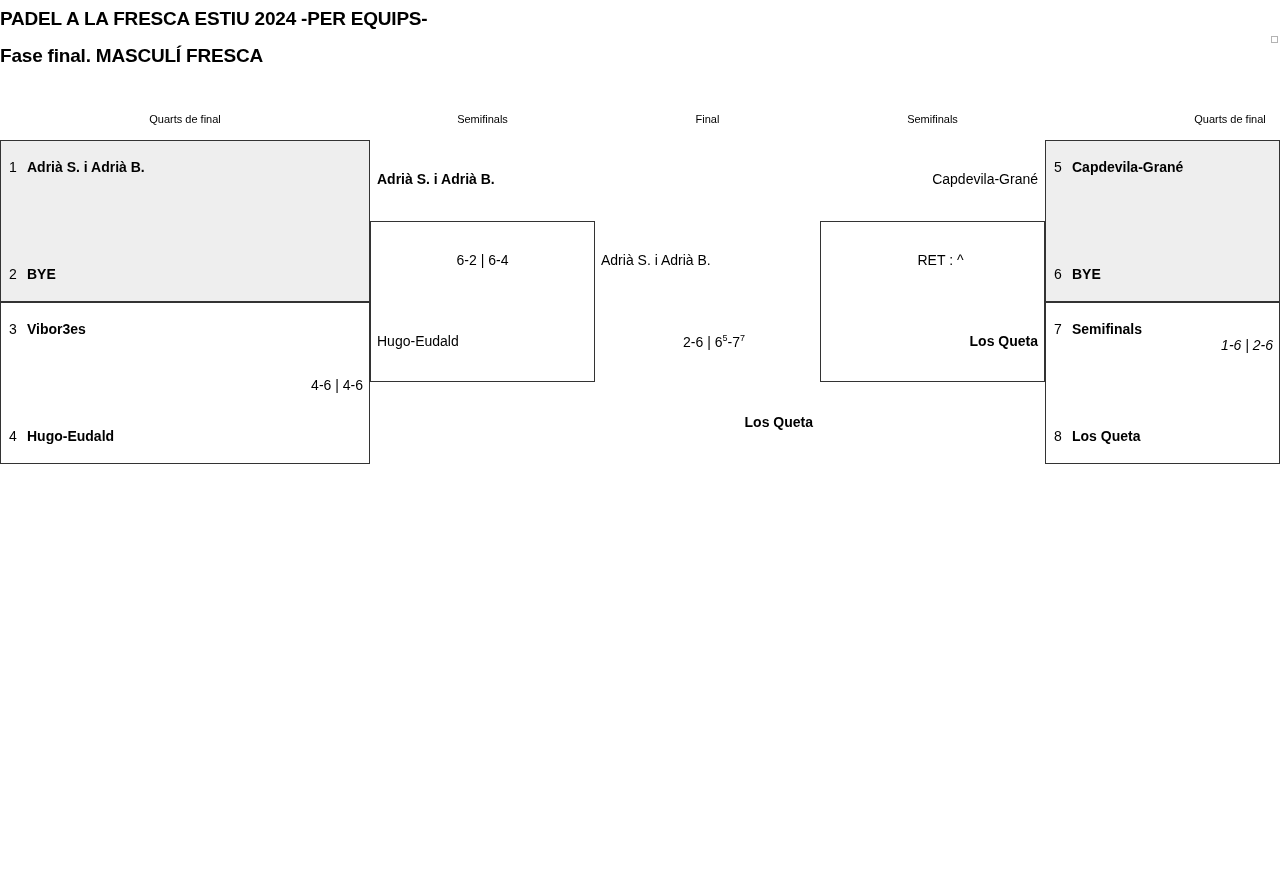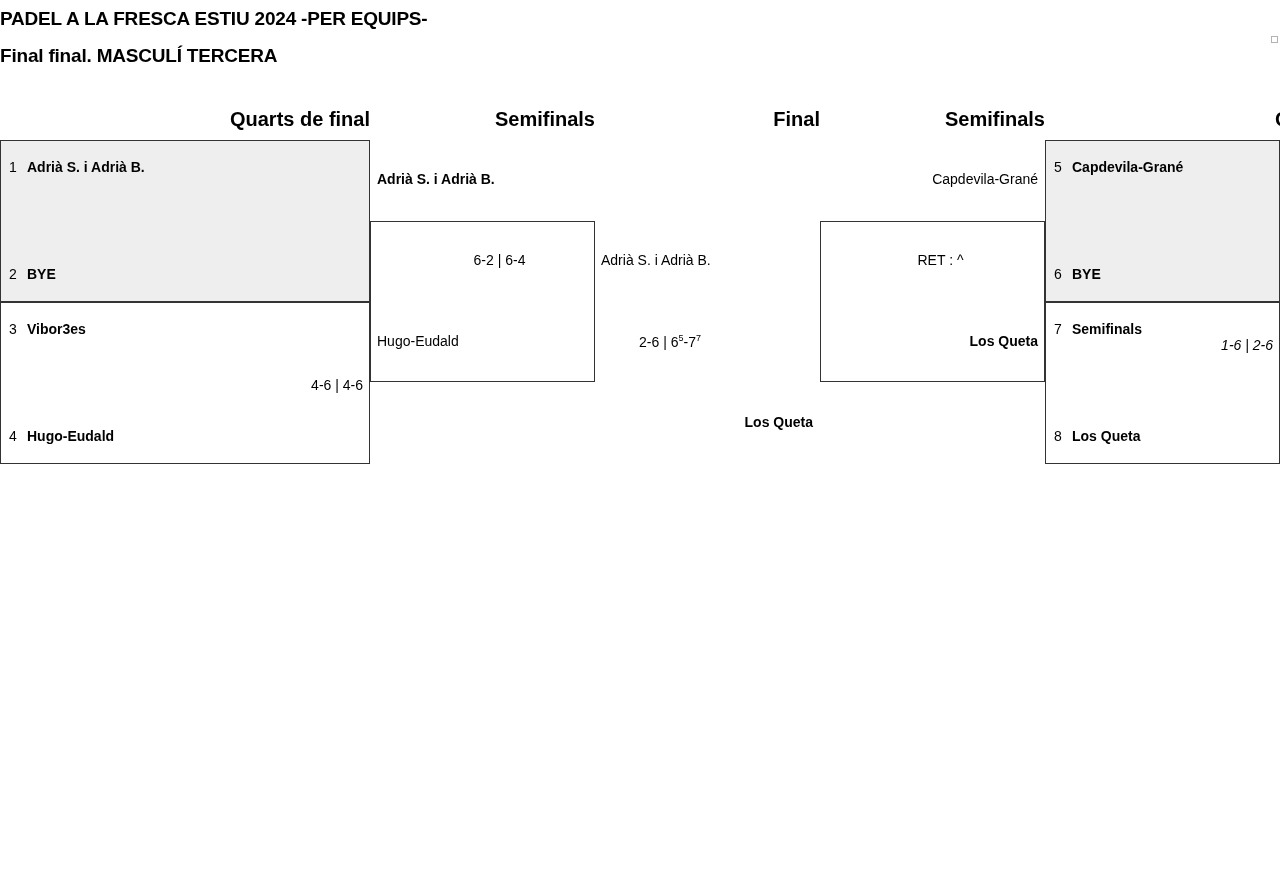--- a/index.html
+++ b/index.html
@@ -40,23 +40,23 @@
     height: 7px;
     border: 1px solid #b3b3b3;
     box-sizing: border-box;
     background: #ffffff;
   }
 
   
   .round-header {
     position: absolute;
     top: 109px;
-    font-size: 20px;
-    font-weight: bold;
-    text-align: right;
+    font-size: 11px;
+    font-weight: normal;
+    text-align: center;
     white-space: nowrap;
     line-height: 20px;
   }
   #hdr-qf-left    { left: 0px;    width: 370px; }
   #hdr-sf-left    { left: 370px;  width: 225px; }
   #hdr-final      { left: 595px;  width: 225px; }
   #hdr-sf-right   { left: 820px;  width: 225px; }
   #hdr-qf-right   { left: 1045px; width: 370px; }
 
   
@@ -123,51 +123,51 @@
 
   
   #sfl-top {
     left: 377px; top: 170px; font-weight: bold;
   }
   #sfl-bottom {
     left: 377px; top: 332px; font-weight: normal;
   }
   
   #sfl-score {
-    left: 370px; top: 251px; width: 225px; text-align: center; padding-left: 17px;
+    left: 370px; top: 251px; width: 225px; text-align: center;
   }
 
   
   #sfr-top {
     left: 820px; top: 170px; width: 218px; text-align: right; font-weight: normal;
   }
   #sfr-bottom {
     left: 820px; top: 332px; width: 218px; text-align: right; font-weight: bold;
   }
   #sfr-score {
     left: 820px; top: 251px; width: 225px; text-align: center; margin-left: 8px;
   }
 
   
   #fin-left {
     left: 601px; top: 251px; font-weight: normal;
   }
   #fin-score {
-    left: 595px; top: 333px; width: 150px; text-align: center;
+    left: 595px; top: 333px; width: 150px; text-align: right;
   }
   #fin-champion {
     left: 595px; top: 413px; width: 218px; text-align: right; font-weight: bold;
   }
 </style>
 </head>
 <body>
 
 <div id="title-block">
   <div class="title-line">PADEL A LA FRESCA ESTIU 2024 -PER EQUIPS-</div>
-  <div class="title-line">Final final. MASCULÍ TERCERA</div>
+  <div class="title-line">Fase final. MASCULÍ FRESCA</div>
 </div>
 
 <div id="corner-marker"></div>
 
 <div class="round-header" id="hdr-qf-left">Quarts de final</div>
 <div class="round-header" id="hdr-sf-left">Semifinals</div>
 <div class="round-header" id="hdr-final">Final</div>
 <div class="round-header" id="hdr-sf-right">Semifinals</div>
 <div class="round-header" id="hdr-qf-right">Quarts de final</div>
 

